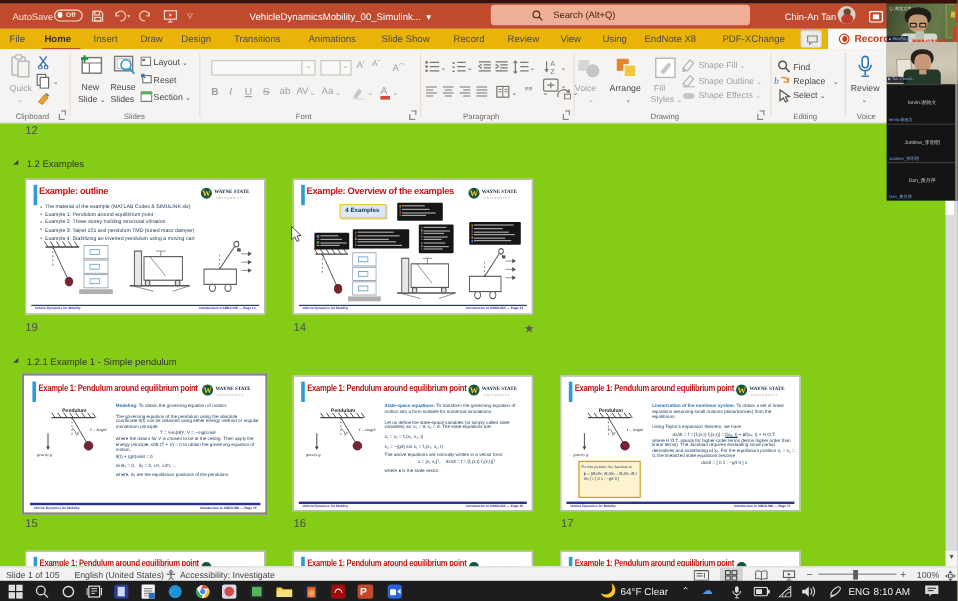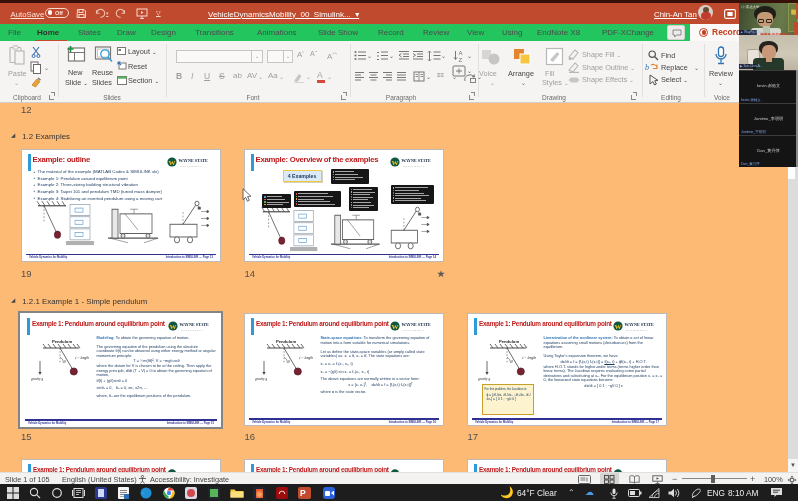--- a/index.html
+++ b/index.html
@@ -3,39 +3,39 @@
 <meta charset="utf-8">
 <style>
   * { margin:0; padding:0; box-sizing:border-box; }
   html,body { width:798px; height:501px; overflow:hidden; }
   body { font-family:"Liberation Sans", sans-serif; position:relative; background:#E7E6E6; }
   .abs { position:absolute; }
 
   
   #topstrip { left:0; top:0; width:798px; height:3px; background:#38100a; z-index:90; }
   #titlebar { left:0; top:3px; width:798px; height:21px; background:#C04A2D; color:#fff; }
-  #titlebar .t { position:absolute; font-size:8px; color:#FCE3DA;text-decoration:underline; }
+  #titlebar .t { position:absolute; font-size:8px; color:#FCE3DA; }
 
   
-  #tabrow { left:0; top:24px; width:798px; height:17px; background:#22c55e; }
+  #tabrow { left:0; top:24px; width:798px; height:17px; background:#eab308; }
   .tab { position:absolute; top:3.5px; font-size:8px; color:#4B4B4B; }
   .tab.home { color:#38302E; font-weight:bold; }
 
   
   #ribbon { left:0; top:41px; width:798px; height:62px; background:#F6F4F3; border-bottom:1px solid #D2CFCD; }
   .sep { position:absolute; top:3px; width:1px; height:53px; background:#E2DFDC; }
   .glabel { position:absolute; top:53px; font-size:6.5px; color:#6C6A67; width:60px; text-align:center; }
   .launch { position:absolute; top:54px; width:5px; height:5px; border-left:1px solid #8A8886; border-bottom:1px solid #8A8886; }
   .launch:after { content:""; position:absolute; left:1px; top:-3px; width:3px; height:3px; border-right:1px solid #8A8886; border-top:1px solid #8A8886; }
   .rtxt { position:absolute; font-size:7.3px; color:#484644; }
   .rtxt.gray { color:#A19F9D; }
   .car { position:absolute; font-size:6px; color:#605E5C; }
 
   
-  #main { left:0; top:103px; width:798px; height:369px; background:#fdba74; }
+  #main { left:0; top:103px; width:798px; height:369px; background:#84cc16; }
   .sechdr { position:absolute; font-size:7.9px; color:#333; }
   .sechdr:before { content:"◢"; font-size:5.5px; color:#444; margin-right:7px; position:relative; top:-1.5px; }
   .slnum { position:absolute; font-size:9.5px; color:#4e4e4e; }
   .slide { position:absolute; width:200px; height:113px; background:#fff; border:1px solid #BDBABA; }
 
   
   .bluebar { position:absolute; left:6.5px; top:4px; width:2.5px; height:17px; background:#2E9BD9; }
   .stitle { position:absolute; left:11px; top:5px; font-size:7.8px; font-weight:bold; color:#BE1A1A; letter-spacing:-0.3px; transform-origin:0 0; white-space:nowrap; }
   .wsu { position:absolute; right:7px; top:4px; width:46px; height:11px; }
   .foot { position:absolute; left:4px; right:4px; bottom:5.5px; height:1.5px; background:#2E3192; }
@@ -95,36 +95,43 @@
 
   <svg style="position:absolute; left:136px; top:5px;" width="12" height="11" viewBox="0 0 12 11">
     <rect x="1" y="1" width="10" height="7" fill="none" stroke="#F6D8CD" stroke-width="1"></rect>
     <path d="M5 3 L7.5 4.5 L5 6 z" fill="#F6D8CD"></path>
     <path d="M6 8 v2 M4 10.5 h4" stroke="#F6D8CD" stroke-width="1"></path>
   </svg>
   <div class="t" style="left:156px; top:6px; font-size:6px; color:#F6D8CD;">▽</div>
 
   <div class="t" style="left:208px; top:6.5px; font-size:8px; color:#fff;">VehicleDynamicsMobility_00_Simulink...&nbsp;&nbsp;▾</div>
 
+  <div style="position:absolute; left:409px; top:0.5px; width:216px; height:17.5px; background:#EFAE96; border-radius:3px;">
+    <svg style="position:absolute; left:34px; top:4px;" width="10" height="10" viewBox="0 0 10 10">
+      <circle cx="4" cy="4" r="2.8" fill="none" stroke="#53301F" stroke-width="1"></circle>
+      <path d="M6.2 6.2 L9 9" stroke="#53301F" stroke-width="1"></path>
+    </svg>
+    <div style="position:absolute; left:52px; top:4.5px; font-size:7.8px; color:#45240F;">Search (Alt+Q)</div>
+  </div>
 
   <div class="t" style="left:654px; top:6.5px; font-size:7.8px; color:#fff;">Chin-An Tan</div>
   <div style="position:absolute; left:698px; top:1.5px; width:15px; height:15px; border-radius:50%; background:#D8CFC6; overflow:hidden;">
     <div style="position:absolute; left:4.5px; top:2px; width:6px; height:6px; border-radius:50%; background:#6b4a35;"></div>
     <div style="position:absolute; left:2.5px; top:7.5px; width:10px; height:8px; border-radius:4px; background:#C33A2E;"></div>
   </div>
   <svg style="position:absolute; left:724px; top:6px;" width="12" height="10" viewBox="0 0 12 10">
     <rect x="0.6" y="0.6" width="10.8" height="8.8" rx="1.5" fill="none" stroke="#fff" stroke-width="1.1"></rect>
     <rect x="3.4" y="3" width="5.2" height="4" fill="#fff"></rect>
   </svg>
 </div>
 <div class="abs" id="tabrow">
   <div class="tab" style="left:8px;">File</div>
   <div class="tab home" style="left:37px;">Home</div>
   <div style="position:absolute; left:35px; top:15.5px; width:32px; height:2.2px; background:#C24A2E;"></div>
-  <div class="tab" style="left:78px;">States</div>
+  <div class="tab" style="left:78px;">Insert</div>
   <div class="tab" style="left:117px;">Draw</div>
   <div class="tab" style="left:151px;">Design</div>
   <div class="tab" style="left:195px;">Transitions</div>
   <div class="tab" style="left:257px;">Animations</div>
   <div class="tab" style="left:318px;">Slide Show</div>
   <div class="tab" style="left:378px;">Record</div>
   <div class="tab" style="left:423px;">Review</div>
   <div class="tab" style="left:467px;">View</div>
   <div class="tab" style="left:502px;">Using</div>
   <div class="tab" style="left:537px;">EndNote X8</div>
@@ -148,21 +155,21 @@
   <div class="sep" style="left:350px;"></div>
   <div class="sep" style="left:478px;"></div>
   <div class="sep" style="left:642px;"></div>
   <div class="sep" style="left:704px;"></div>
 
   <svg style="position:absolute; left:8px; top:4px;" width="20" height="22" viewBox="0 0 20 22">
     <rect x="2" y="2.5" width="11" height="15" rx="1" fill="none" stroke="#B9B7B5" stroke-width="1.2"></rect>
     <rect x="5" y="0.8" width="5" height="3.4" rx="0.8" fill="#F6F4F3" stroke="#B9B7B5" stroke-width="1"></rect>
     <rect x="7" y="6" width="9" height="13" fill="#F6F4F3" stroke="#B9B7B5" stroke-width="1.2"></rect>
   </svg>
-  <div class="rtxt gray" style="left:8px; top:28px;">Paste</div>
+  <div class="rtxt gray" style="left:8px; top:28px;">Quick</div>
   <div class="car" style="left:14px; top:38px; color:#A19F9D;">⌄</div>
   <svg style="position:absolute; left:31px; top:5px;" width="12" height="12" viewBox="0 0 12 12">
     <path d="M2 1 L8 9 M8 1 L2 9" stroke="#3B6FB5" stroke-width="1.1" fill="none"></path>
     <circle cx="2.6" cy="10" r="1.5" fill="none" stroke="#3B6FB5"></circle>
     <circle cx="7.4" cy="10" r="1.5" fill="none" stroke="#3B6FB5"></circle>
   </svg>
   <svg style="position:absolute; left:30px; top:20px;" width="12" height="13" viewBox="0 0 12 13">
     <rect x="1" y="1" width="7" height="9" fill="#fff" stroke="#6B6966" stroke-width="1"></rect>
     <rect x="3.5" y="3.5" width="7" height="9" fill="#fff" stroke="#6B6966" stroke-width="1"></rect>
   </svg>

